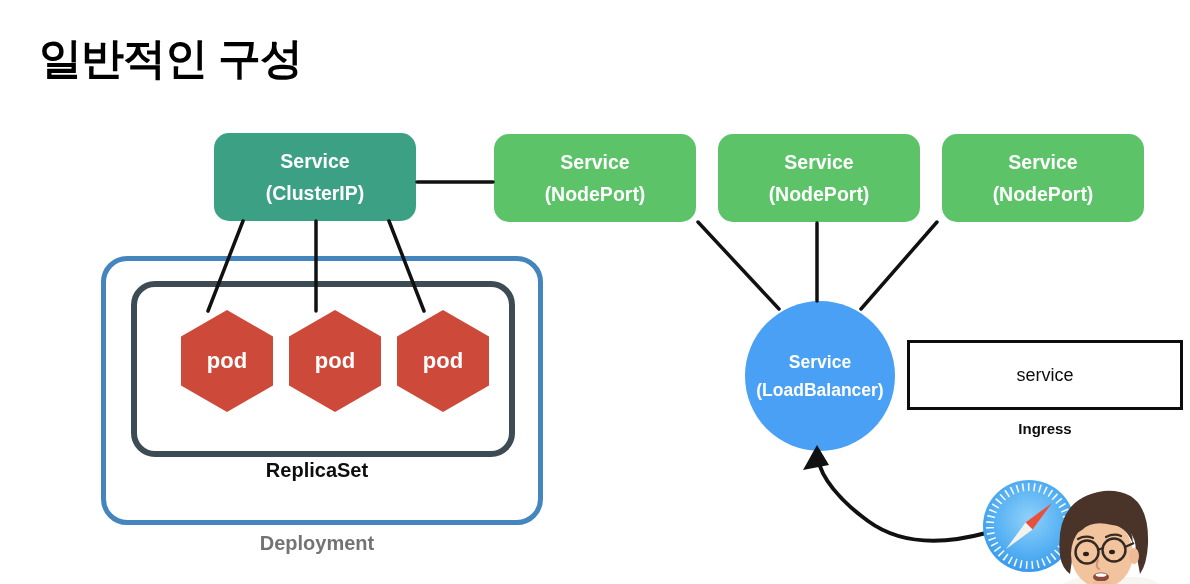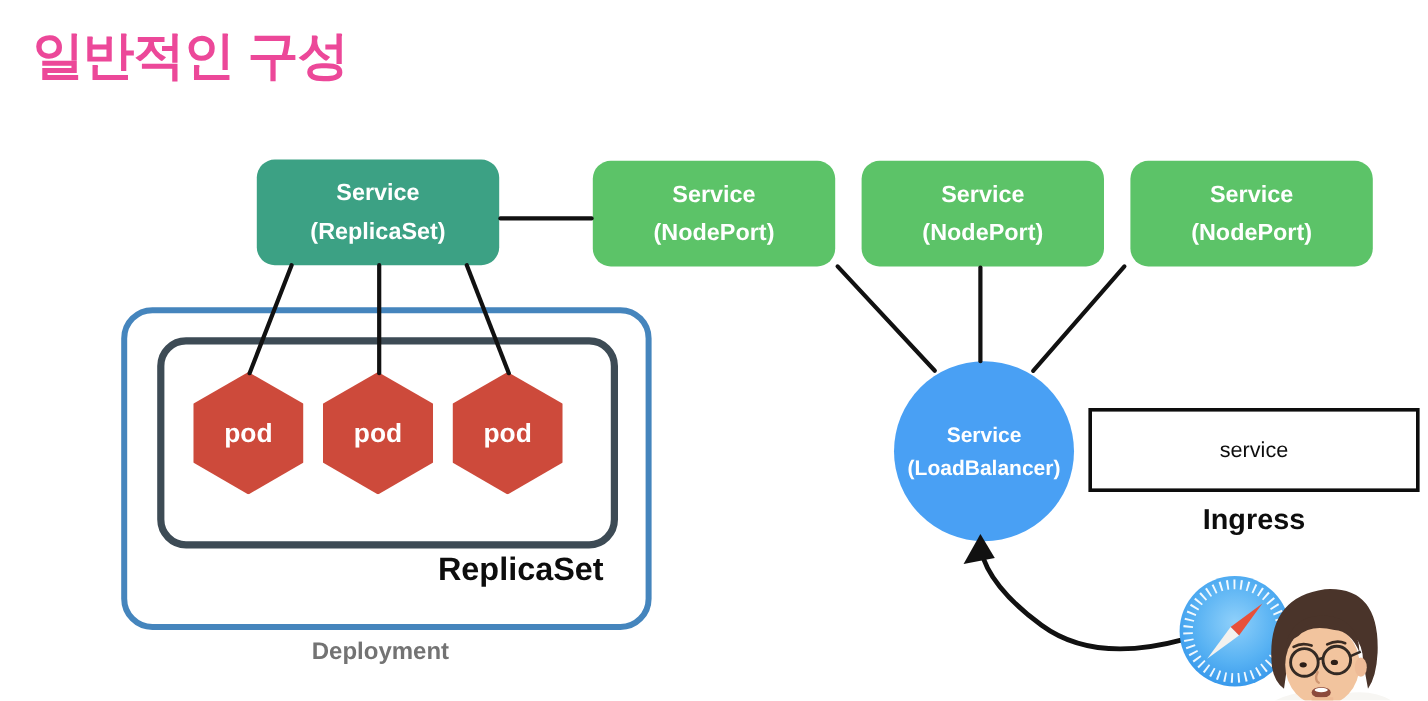--- a/index.html
+++ b/index.html
@@ -1,22 +1,22 @@
 <!DOCTYPE html>
 <html><head>
 <meta charset="utf-8">
 <style>
   html,body{margin:0;padding:0;background:#ffffff;}
   #canvas{
     position:relative;width:1190px;height:584px;background:#ffffff;overflow:hidden;
     font-family:"Liberation Sans","DejaVu Sans",sans-serif;
   }
   .title{
-    position:absolute;left:27px;top:18px;margin:0;
-    font-size:43px;font-weight:600;color:#ec4899;letter-spacing:-1px;
+    position:absolute;left:27px;top:18px;margin:12px;
+    font-size:43px;font-weight:600;color:#000000;letter-spacing:-1px;
   }
   
   .svc-box{
     position:absolute;width:202px;height:88px;border-radius:15px;
     display:flex;flex-direction:column;justify-content:center;align-items:center;gap:9px;
     color:#ffffff;font-weight:700;font-size:19.5px;text-align:center;z-index:2;
   }
   .clusterip{left:214px;top:133px;background:#3ca184;}
   .np1{left:494px;top:134px;background:#5cc368;}
   .np2{left:718px;top:134px;background:#5cc368;}
@@ -27,62 +27,62 @@
     border:5px solid #4585bd;border-radius:26px;background:transparent;z-index:2;
   }
   .replicaset-box{
     position:absolute;left:131px;top:281px;width:372px;height:164px;
     border:6px solid #3d4b55;border-radius:24px;background:transparent;z-index:2;
   }
   .pod{
     position:absolute;width:92px;height:102px;background:#cd4a3b;z-index:3;
     clip-path:polygon(50% 0%,100% 26%,100% 74%,50% 100%,0% 74%,0% 26%);
     display:flex;align-items:center;justify-content:center;
-    color:#ffffff;font-weight:700;font-size:22px;
+    color:#ffffff;font-weight:700;font-size:22px;margin-left:20px;
   }
   .pod1{left:161px;top:310px;}
   .pod2{left:269px;top:310px;}
   .pod3{left:377px;top:310px;}
   .rs-label{
-    position:absolute;left:131px;top:459px;width:372px;text-align:right;
-    font-size:27px;font-weight:700;color:#0d0d0d;z-index:2;
+    position:absolute;left:131px;top:459px;width:372px;text-align:center;
+    font-size:20px;font-weight:700;color:#0d0d0d;z-index:2;
   }
   .dep-label{
     position:absolute;left:101px;top:532px;width:432px;text-align:center;
     font-size:20px;font-weight:700;color:#737373;z-index:2;
   }
   .lb-circle{
     position:absolute;left:745px;top:301px;width:150px;height:150px;border-radius:50%;
     background:#49a0f4;display:flex;flex-direction:column;justify-content:center;align-items:center;gap:7px;
     color:#ffffff;font-weight:700;font-size:17.5px;text-align:center;z-index:2;
   }
   .ingress-box{
     position:absolute;left:907px;top:340px;width:276px;height:70px;box-sizing:border-box;
     border:3px solid #0d0d0d;background:#ffffff;z-index:2;
     display:flex;align-items:center;justify-content:center;gap:13px;
     font-size:18px;color:#0d0d0d;white-space:nowrap;
   }
   .ingress-label{
     position:absolute;left:907px;top:420px;width:276px;text-align:center;
-    font-size:24px;font-weight:700;color:#0d0d0d;z-index:2;
+    font-size:15px;font-weight:700;color:#0d0d0d;z-index:2;
   }
   .connectors{position:absolute;left:0;top:0;z-index:4;pointer-events:none;}
   .safari-icon{position:absolute;left:982px;top:479px;width:94px;height:94px;z-index:5;}
   .presenter{position:absolute;left:1048px;top:482px;width:122px;height:102px;z-index:6;}
 </style>
 </head>
 <body>
 
 <div id="canvas">
 
   <h1 class="title">일반적인 구성</h1>
 
   <div class="svc-box clusterip">
     <span>Service</span>
-    <span>(ReplicaSet)</span>
+    <span>(ClusterIP)</span>
   </div>
 
   <div class="svc-box np1">
     <span>Service</span>
     <span>(NodePort)</span>
   </div>
   <div class="svc-box np2">
     <span>Service</span>
     <span>(NodePort)</span>
   </div>

